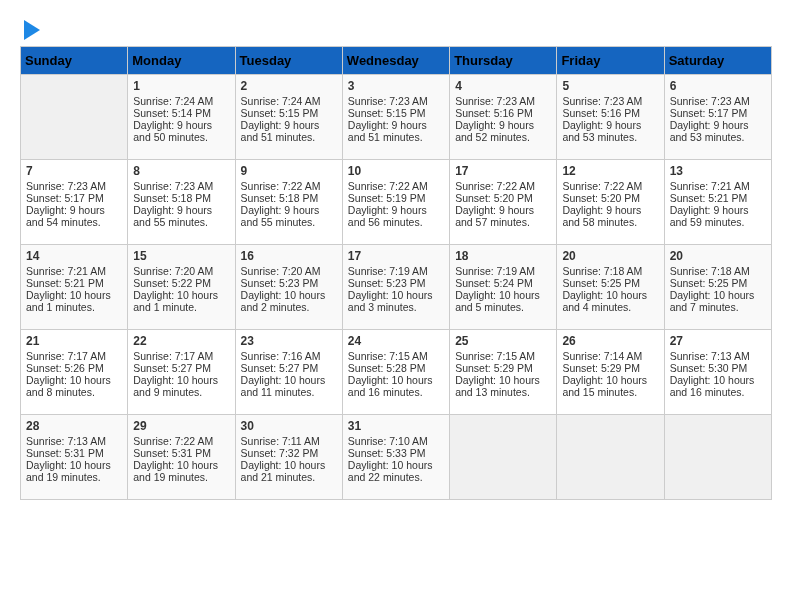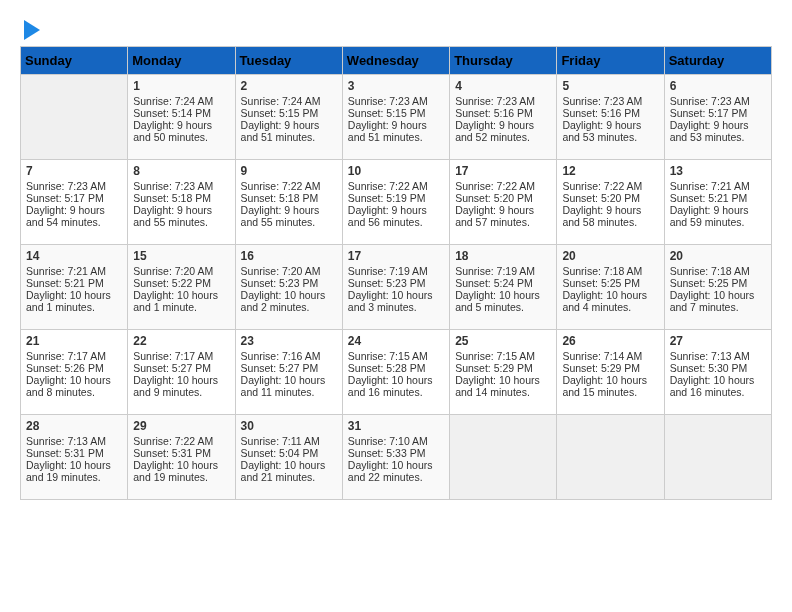--- a/index.html
+++ b/index.html
@@ -275,21 +275,21 @@
           <div>Sunrise: 7:15 AM</div>
           <div>Sunset: 5:28 PM</div>
           <div>Daylight: 10 hours</div>
           <div>and 16 minutes.</div>
         </td>
         <td>
           <span class="day-number">25</span>
           <div>Sunrise: 7:15 AM</div>
           <div>Sunset: 5:29 PM</div>
           <div>Daylight: 10 hours</div>
-          <div>and 14 minutes.</div>
+          <div>and 13 minutes.</div>
         </td>
         <td>
           <span class="day-number">26</span>
           <div>Sunrise: 7:14 AM</div>
           <div>Sunset: 5:29 PM</div>
           <div>Daylight: 10 hours</div>
           <div>and 15 minutes.</div>
         </td>
         <td>
           <span class="day-number">27</span>
@@ -310,21 +310,21 @@
         <td>
           <span class="day-number">29</span>
           <div>Sunrise: 7:22 AM</div>
           <div>Sunset: 5:31 PM</div>
           <div>Daylight: 10 hours</div>
           <div>and 19 minutes.</div>
         </td>
         <td>
           <span class="day-number">30</span>
           <div>Sunrise: 7:11 AM</div>
-          <div>Sunset: 5:04 PM</div>
+          <div>Sunset: 7:32 PM</div>
           <div>Daylight: 10 hours</div>
           <div>and 21 minutes.</div>
         </td>
         <td>
           <span class="day-number">31</span>
           <div>Sunrise: 7:10 AM</div>
           <div>Sunset: 5:33 PM</div>
           <div>Daylight: 10 hours</div>
           <div>and 22 minutes.</div>
         </td>

